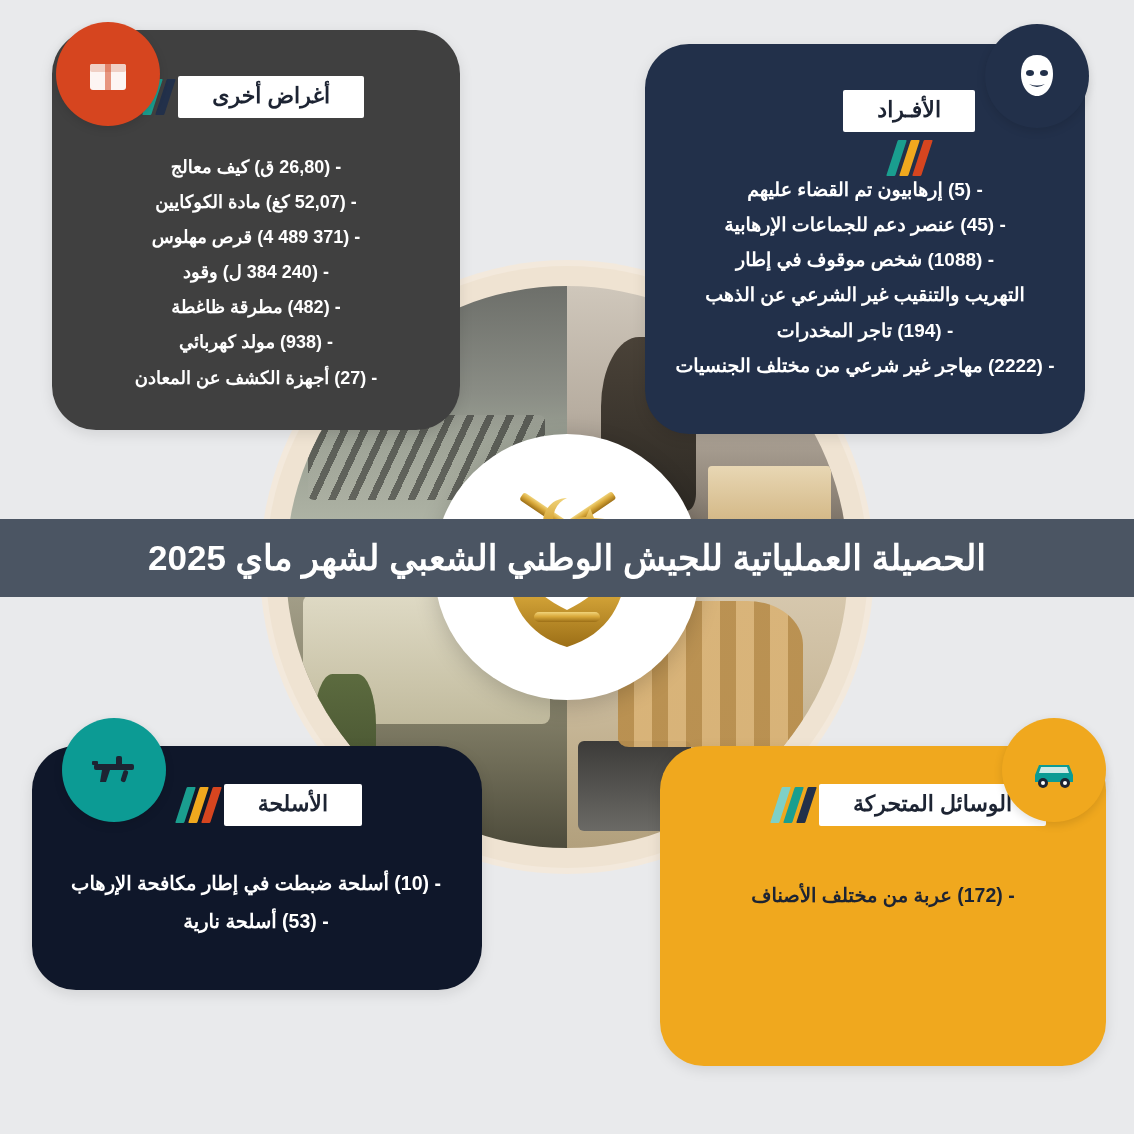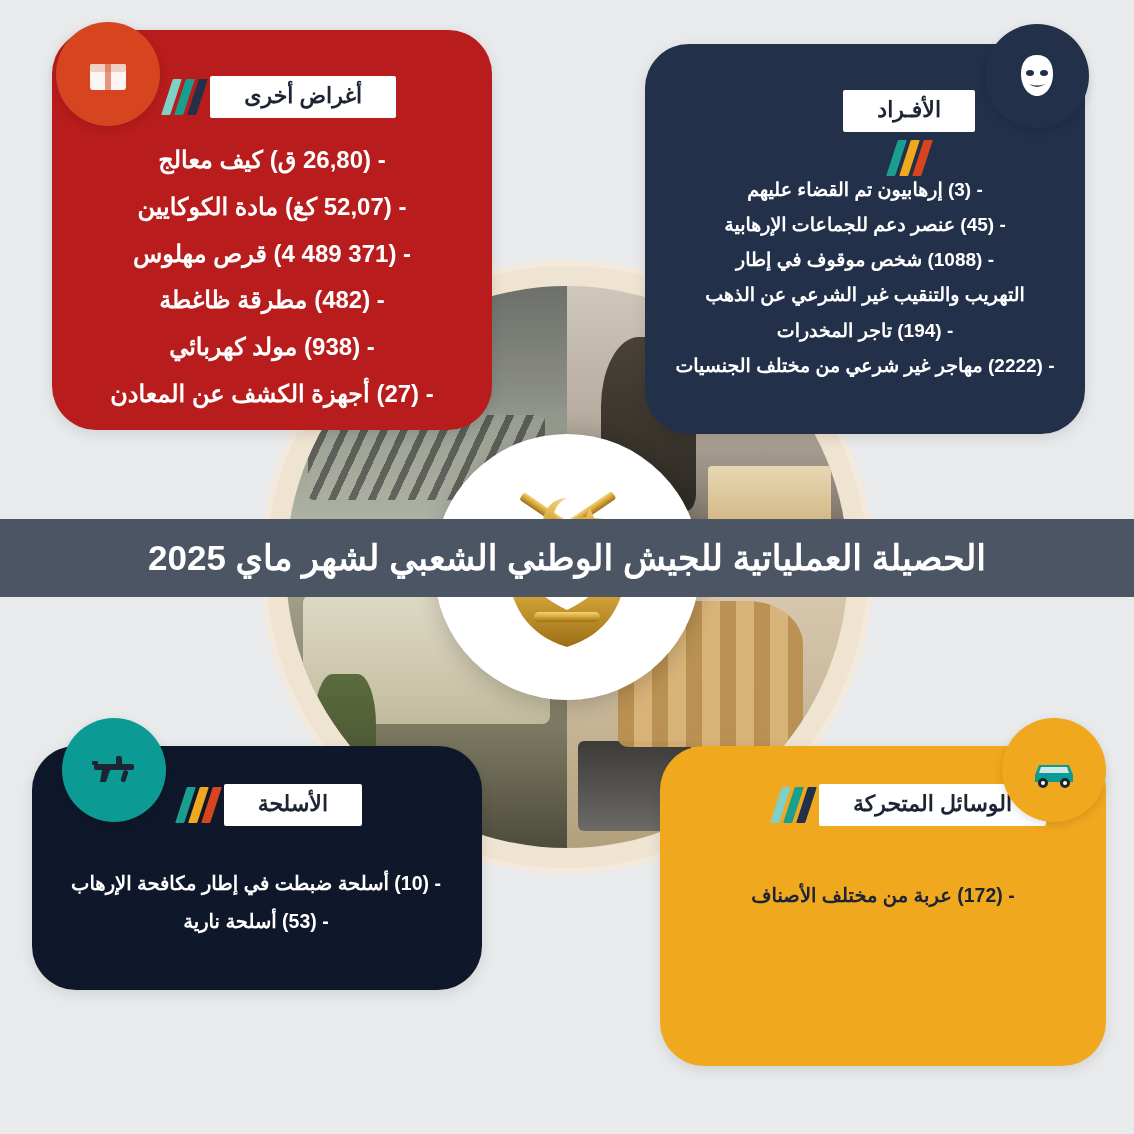--- a/index.html
+++ b/index.html
@@ -170,21 +170,21 @@
   }
 
   
   .card {
     position: absolute;
     border-radius: 44px;
     z-index: 3;
     box-shadow: 0 4px 14px rgba(0,0,0,.10);
   }
   .card-people   { left: 645px; top: 44px;  width: 440px; height: 390px; background: #22304a; border-radius: 44px 44px 44px 44px; }
-  .card-other    { left: 52px;  top: 30px;  width: 440px; height: 400px; background: #b91c1c; border-radius: 44px; }
+  .card-other    { left: 52px;  top: 30px;  width: 408px; height: 400px; background: #404040; border-radius: 44px; }
   .card-weapons  { left: 32px;  top: 746px; width: 450px; height: 244px; background: #0f172a; border-radius: 44px; }
   .card-vehicles { left: 660px; top: 746px; width: 430px; height: 320px; background: #f0a81e; border-radius: 44px; padding-left: 16px; }
 
   
   .badge {
     position: absolute;
     width: 104px;
     height: 104px;
     border-radius: 50%;
     display: flex;
@@ -235,21 +235,21 @@
     text-align: center;
     color: #ffffff;
     font-size: 19.5px;
     line-height: 1.95;
     font-weight: bold;
     direction: rtl;
     padding: 0 26px;
   }
   .card-body.dark-text { color: #1d2433; }
 
-  .card-other .card-body    { top: 107px; font-size: 24px; }
+  .card-other .card-body    { top: 120px; font-size: 18px; }
   .card-people .card-body   { top: 128px; font-size: 19px; line-height: 1.85; }
   .card-weapons .card-body  { top: 118px; font-size: 19.5px; padding-left: 24px; }
   .card-vehicles .card-body { top: 130px; font-size: 19.5px; }
 
   .line { white-space: nowrap; }
   .line.wrap { white-space: normal; }
 
   .icon-svg { display: block; }
 </style>
 </head>
@@ -297,20 +297,21 @@
       <div class="slashes">
         <span style="background:#22304a"></span>
         <span style="background:#1a9e8f"></span>
         <span style="background:#7fd0c6"></span>
       </div>
     </div>
     <div class="card-body">
       <div class="line">- (26,80 ق) كيف معالج</div>
       <div class="line">- (52,07 كغ) مادة الكوكايين</div>
       <div class="line">- (371 489 4) قرص مهلوس</div>
+      <div class="line">- (240 384 ل) وقود</div>
       <div class="line">- (482) مطرقة ظاغطة</div>
       <div class="line">- (938) مولد كهربائي</div>
       <div class="line">- (27) أجهزة الكشف عن المعادن</div>
     </div>
   </div>
   <div class="badge badge-other">
     <svg class="icon-svg" width="54" height="54" viewBox="0 0 54 54" aria-hidden="true">
       <rect x="9" y="17" width="36" height="26" rx="3" fill="#ffffff" opacity="0.95"></rect>
       <rect x="9" y="17" width="36" height="8" rx="2" fill="#f0cfc4"></rect>
       <rect x="24" y="17" width="6" height="26" fill="#d6451f" opacity=".55"></rect>
@@ -320,21 +321,21 @@
   <div class="card card-people">
     <div class="card-header" style="right:110px;flex-direction:column;">
       <div class="header-label">الأفـراد</div>
       <div class="slashes">
         <span style="background:#d6451f"></span>
         <span style="background:#f0a81e"></span>
         <span style="background:#1a9e8f"></span>
       </div>
     </div>
     <div class="card-body">
-      <div class="line">- (3) إرهابيون تم القضاء عليهم</div>
+      <div class="line">- (5) إرهابيون تم القضاء عليهم</div>
       <div class="line">- (45) عنصر دعم للجماعات الإرهابية</div>
       <div class="line wrap" style="padding:0 34px;">- (1088) شخص موقوف في إطار التهريب والتنقيب غير الشرعي عن الذهب</div>
       <div class="line">- (194) تاجر المخدرات</div>
       <div class="line">- (2222) مهاجر غير شرعي من مختلف الجنسيات</div>
     </div>
   </div>
   <div class="badge badge-people">
     <svg class="icon-svg" width="56" height="56" viewBox="0 0 56 56" aria-hidden="true">
       <path d="M28 7 C17 7 12 15 12 26 C12 38 19 48 28 48 C37 48 44 38 44 26 C44 15 39 7 28 7 Z" fill="#ffffff"></path>
       <ellipse cx="21" cy="25" rx="4" ry="3" fill="#22304a"></ellipse>

